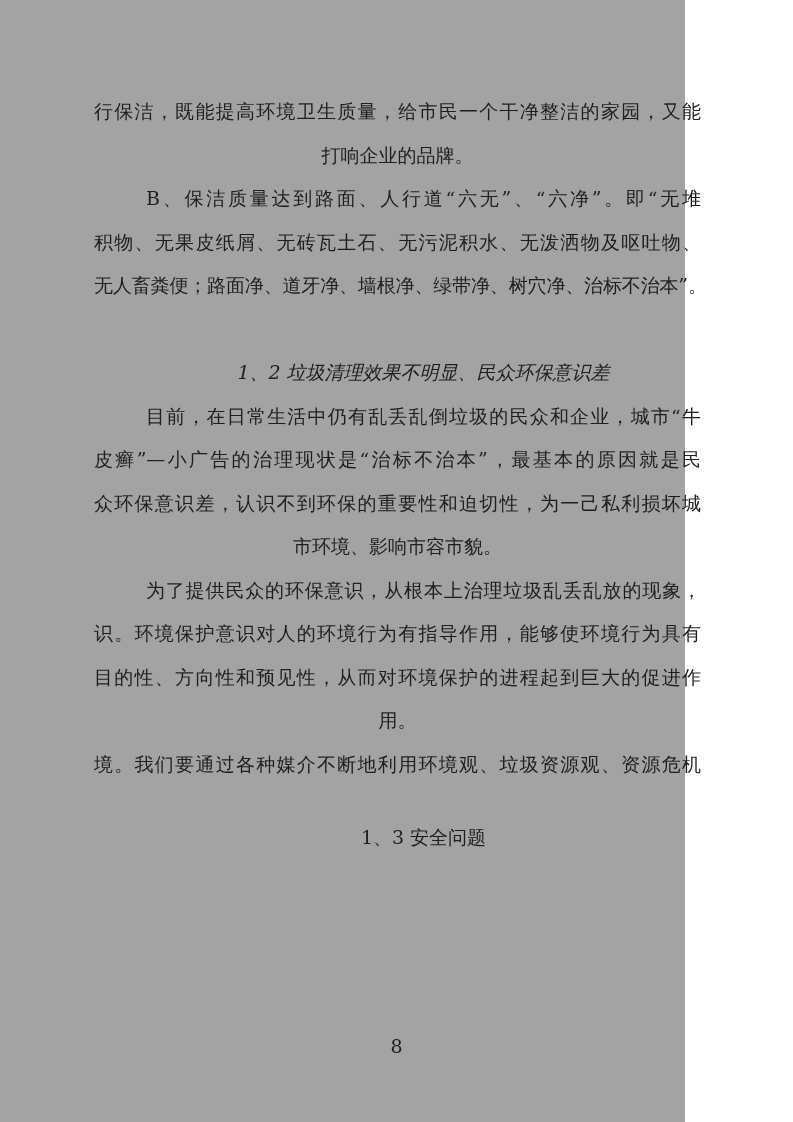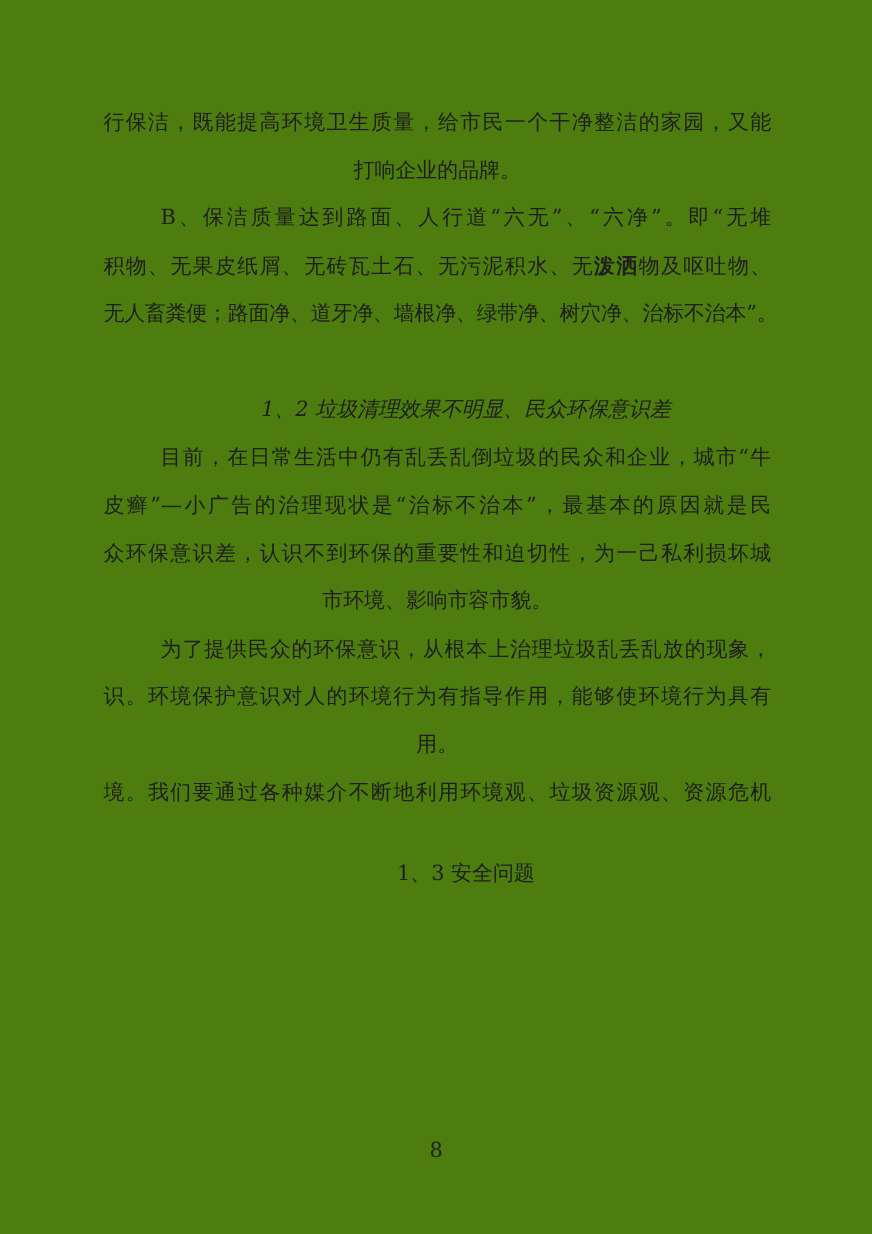--- a/index.html
+++ b/index.html
@@ -11,23 +11,23 @@
     height: 1122px;
     background: #ffffff;
     font-family: "DejaVu Serif", serif;
     color: #1e1e1e;
     position: relative;
     overflow: hidden;
   }
   .page {
     position: absolute;
     left: 0; top: 0;
-    width: 793px;
+    width: 685px;
     height: 1122px;
-    background: #4d7c0f;
+    background: #a3a3a3;
   }
   .doc-body {
     position: absolute;
     left: 94px;
     top: 90px;
     width: 607px;
     font-size: 19px;
   }
   .ln {
     height: 43.5px;
@@ -37,21 +37,21 @@
   }
   .just {
     text-align: justify;
     text-align-last: justify;
   }
   .ind  { text-indent: 52px; }
   .ind3 { text-indent: 62px; }
   .tight { letter-spacing: -0.15px; }
   .sp1 { margin-top: 43.5px; font-style: italic; }
   .sp2 { margin-top: 30px; }
-  .b { font-weight: bold; }
+  .b { font-weight: normal; }
   .footer {
     position: absolute;
     left: 0;
     top: 1033px;
     width: 793px;
     height: 26px;
     line-height: 26px;
     text-align: center;
     font-size: 19px;
   }
@@ -73,20 +73,21 @@
 
     <div class="ln ind sp1">1、2 垃圾清理效果不明显、民众环保意识差</div>
 
     <div class="ln just ind">目前，在日常生活中仍有乱丢乱倒垃圾的民众和企业，城市“牛</div>
     <div class="ln just">皮癣”—小广告的治理现状是“治标不治本”，最基本的原因就是民</div>
     <div class="ln just">众环保意识差，认识不到环保的重要性和迫切性，为一己私利损坏城</div>
     <div class="ln">市环境、影响市容市貌。</div>
 
     <div class="ln just ind">为了提供民众的环保意识，从根本上治理垃圾乱丢乱放的现象，</div>
     <div class="ln just">识。环境保护意识对人的环境行为有指导作用，能够使环境行为具有</div>
+    <div class="ln just">目的性、方向性和预见性，从而对环境保护的进程起到巨大的促进作</div>
     <div class="ln">用。</div>
 
     <div class="ln just">境。我们要通过各种媒介不断地利用环境观、垃圾资源观、资源危机</div>
 
     <div class="ln ind sp2">1、3 安全问题</div>
 
 
   </div>
 
   <div class="footer">8</div>

